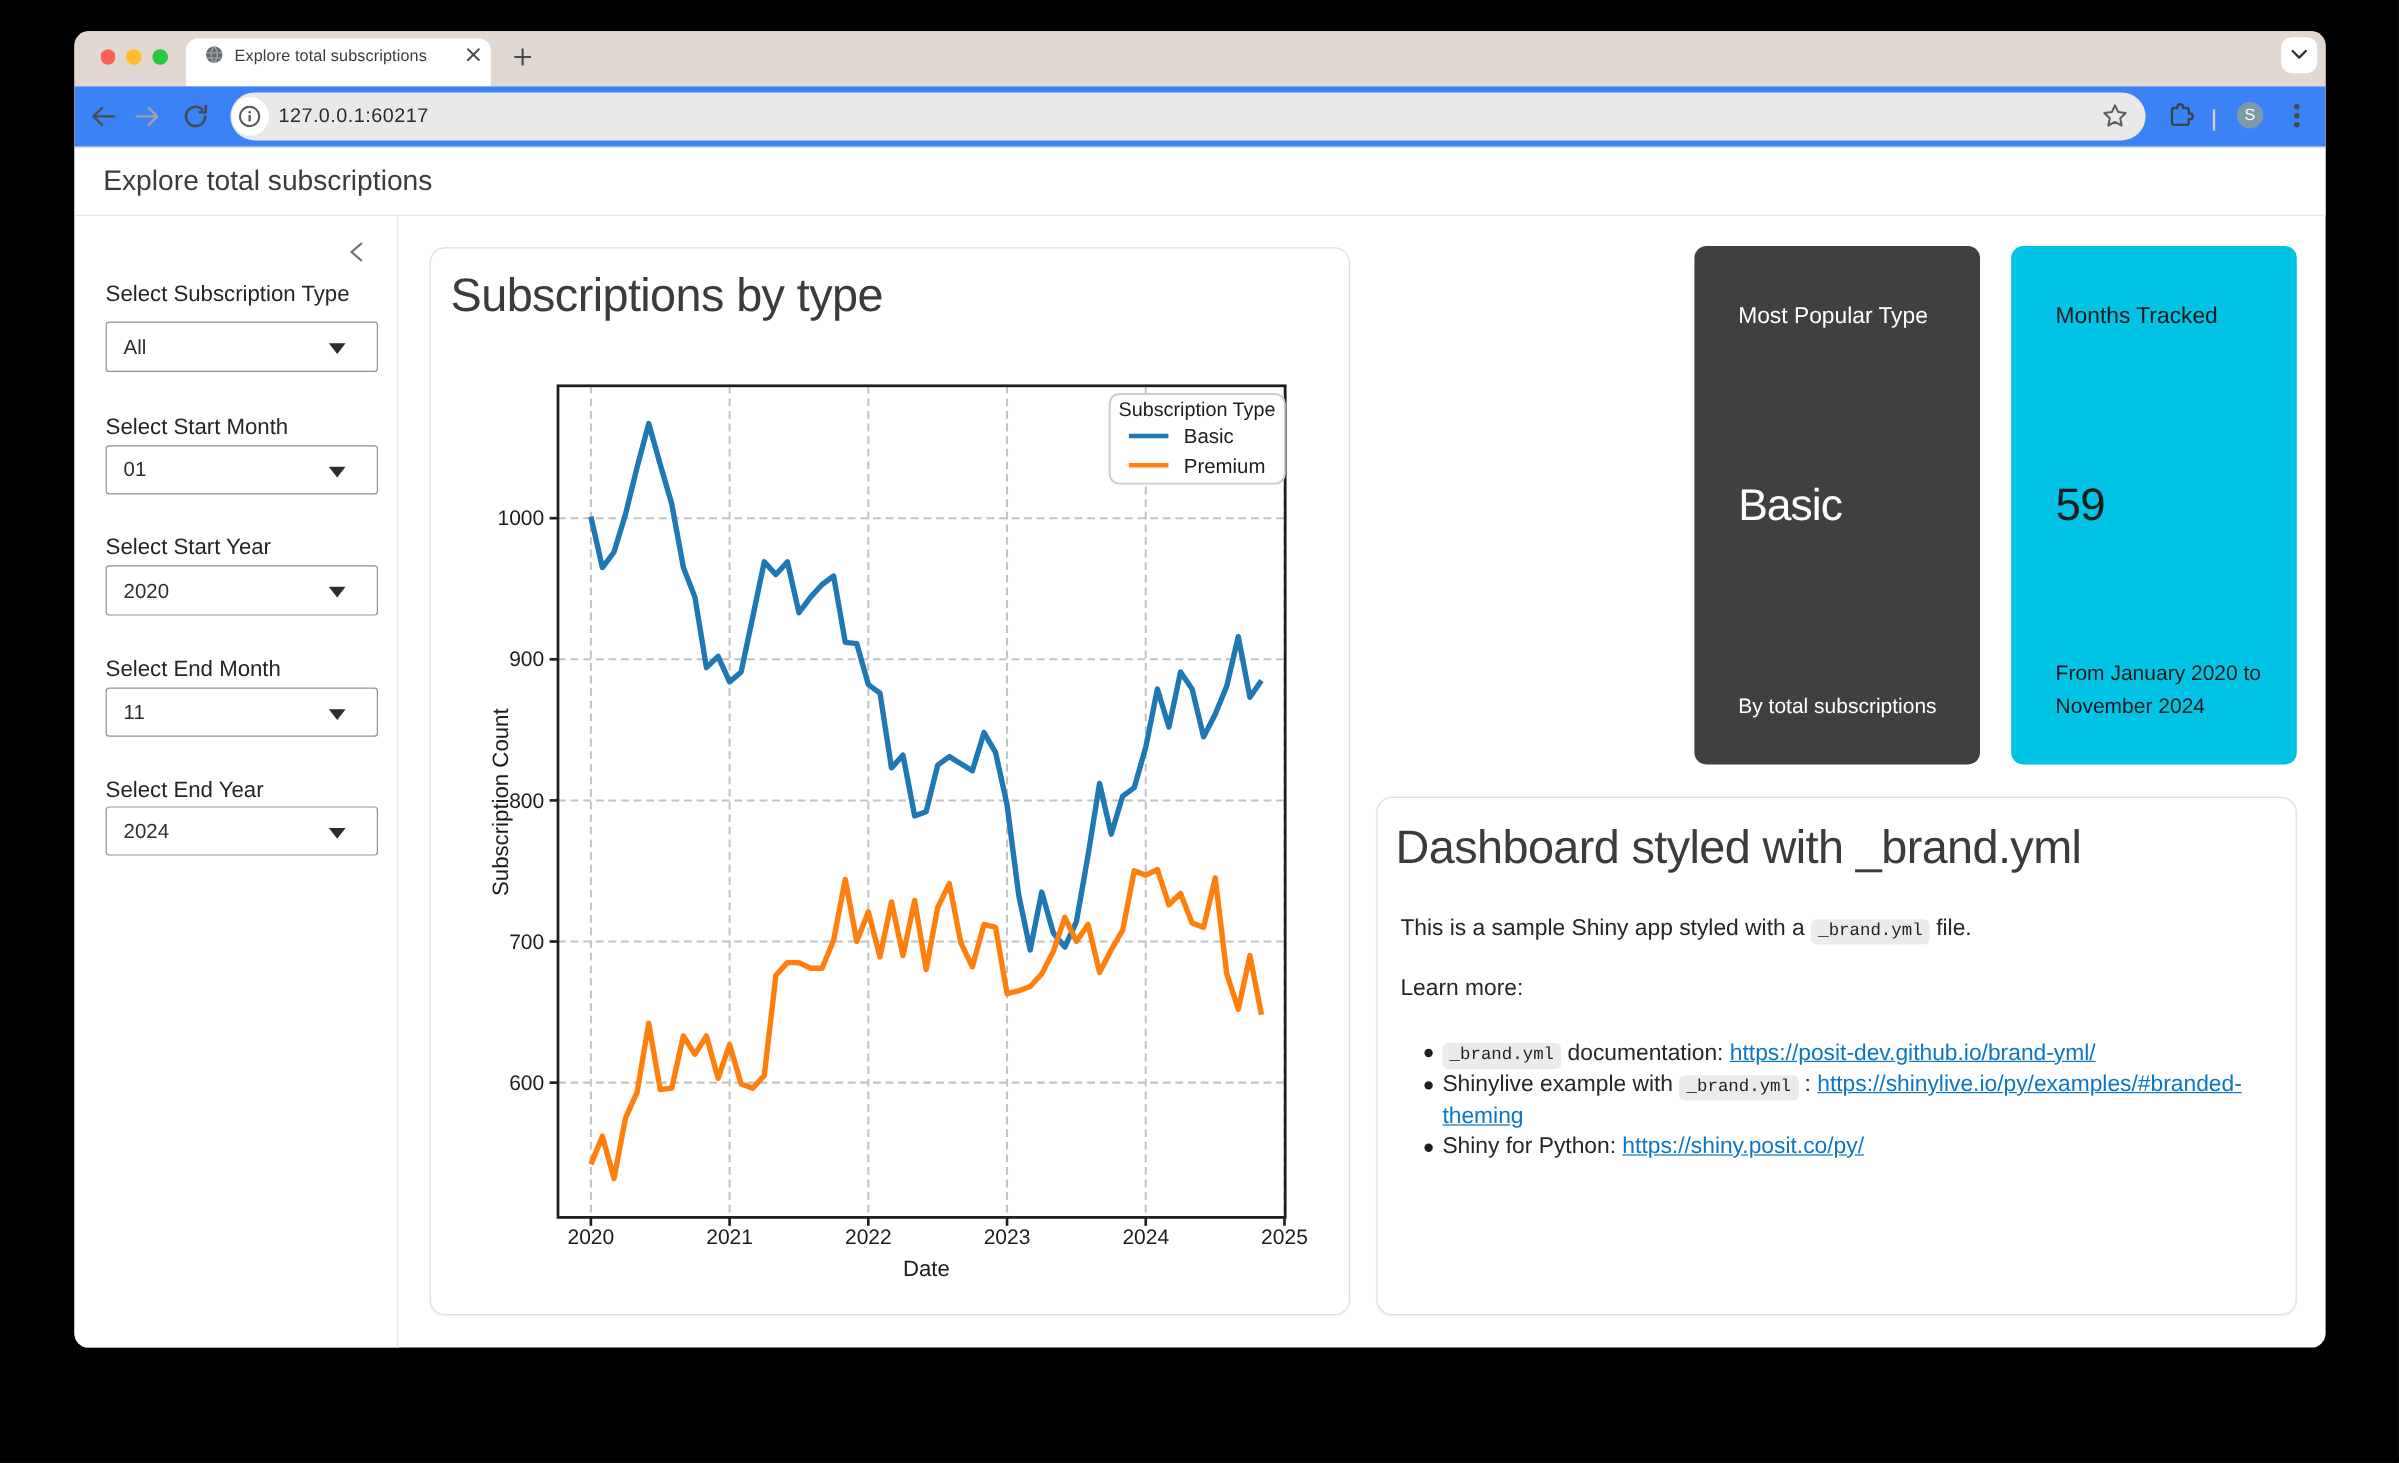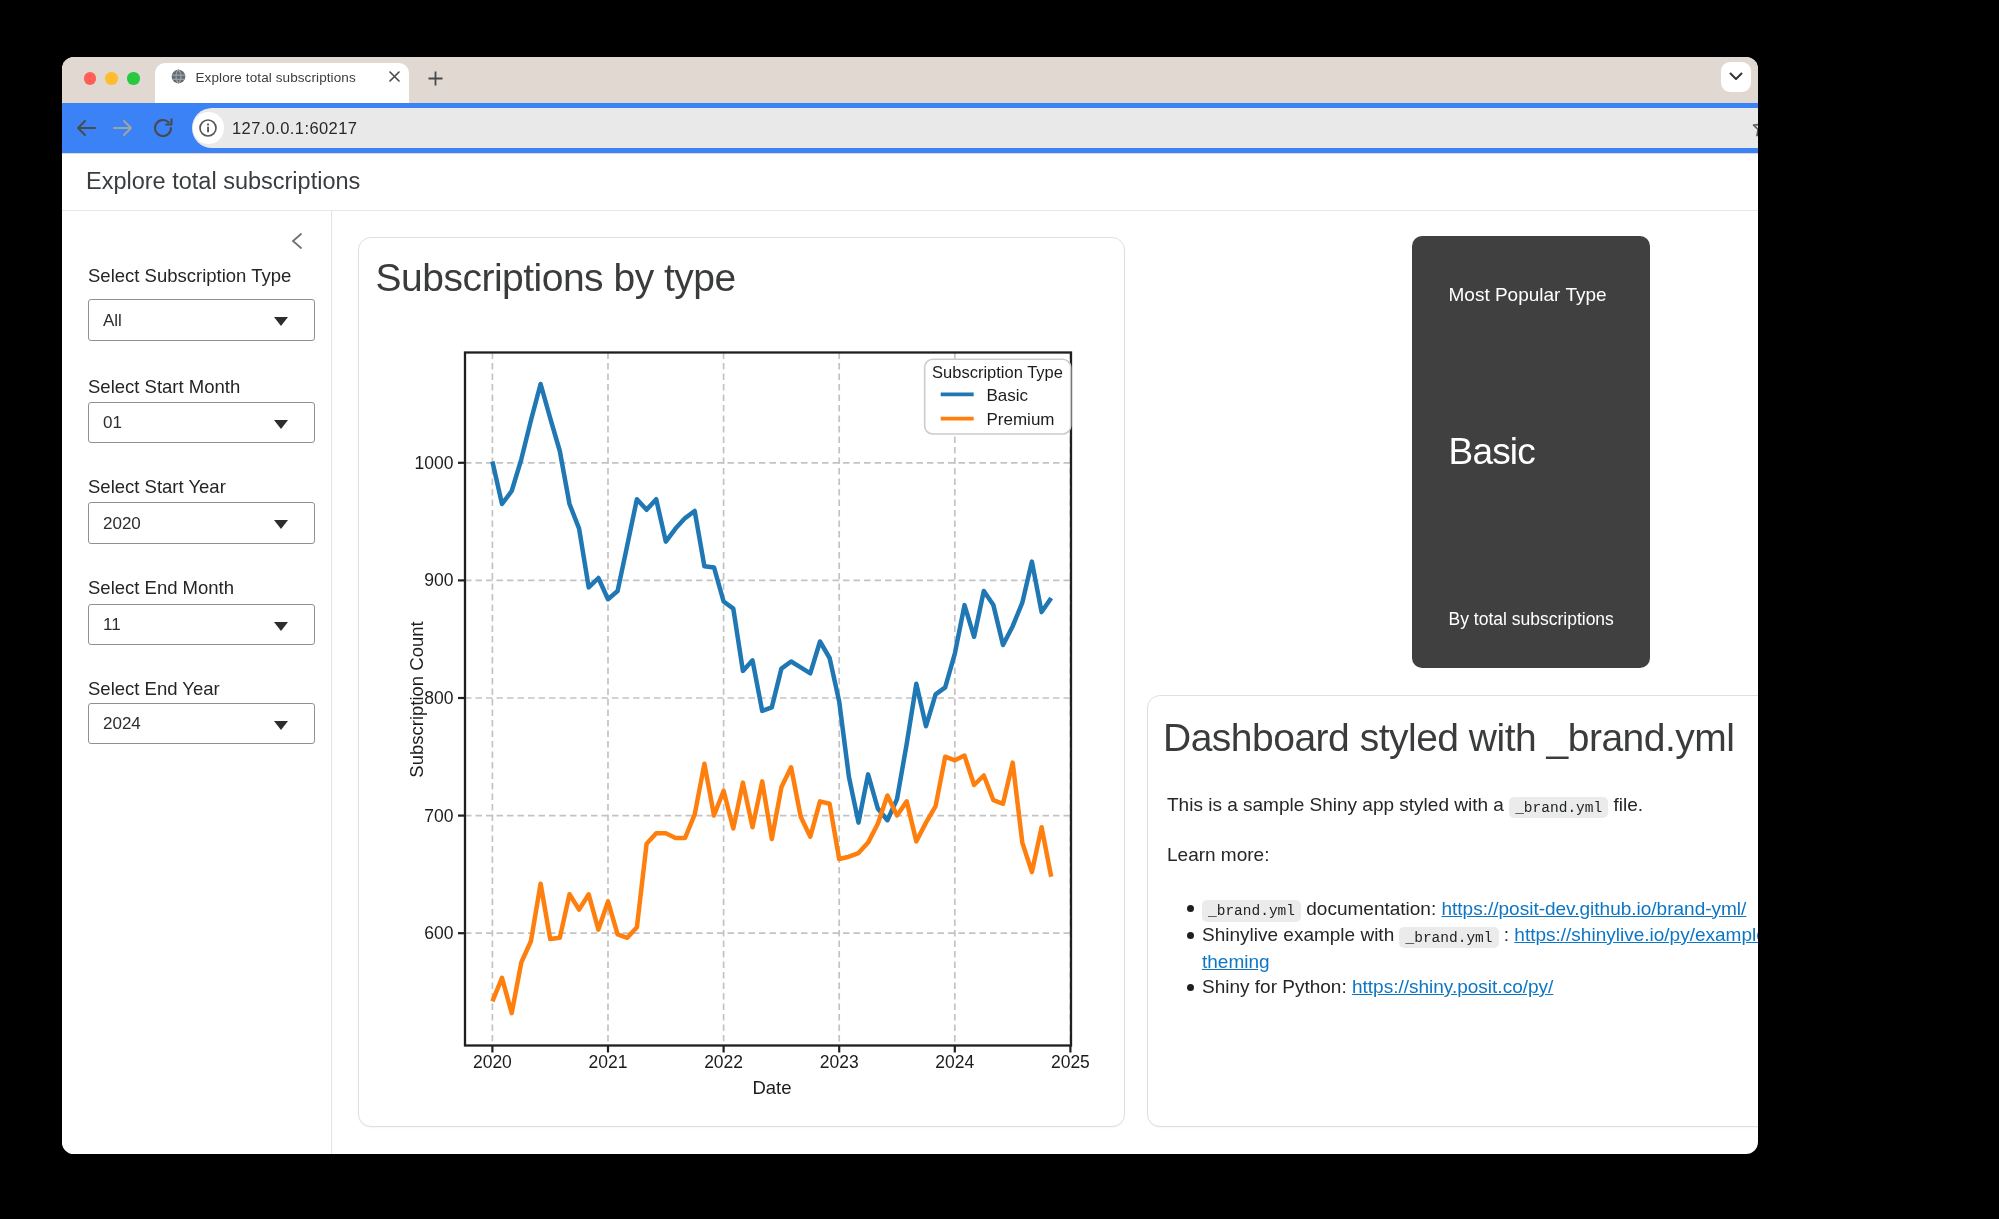--- a/index.html
+++ b/index.html
@@ -1,17 +1,17 @@
 <!DOCTYPE html>
 <html><head>
 <meta charset="utf-8">
 <style>
   * { margin:0; padding:0; box-sizing:border-box; }
   html,body { width:1999px; height:1219px; background:#000; font-family:"Liberation Sans", sans-serif; }
-  .window { position:absolute; left:62px; top:57px; width:1696px; height:1097px; background:#fff; border-radius:12px; overflow:hidden; }
+  .window { position:absolute; left:62px; top:26px; width:1876px; height:1097px; background:#fff; border-radius:12px; overflow:hidden; }
   .abs { position:absolute; }
   
   .tabstrip { position:absolute; left:0; top:0; width:100%; height:46px; background:#e2d8d2; }
   .dot { position:absolute; top:15px; width:12.5px; height:12.5px; border-radius:50%; }
   .tab { position:absolute; left:92.5px; top:6px; width:254px; height:40px; background:#fff; border-radius:10px 10px 0 0; }
   .tabtitle { position:absolute; left:41px; top:6.5px; font-size:13.5px; color:#3a3d3f; letter-spacing:0.1px; white-space:nowrap; }
   .newtabchev { position:absolute; right:7px; top:5px; width:30px; height:30px; background:#fff; border-radius:9px; }
   .toolbar { position:absolute; left:0; top:46px; width:100%; height:51px; background:#3b82f6; border-bottom:1.5px solid #dcdcdc; }
   .capsule { position:absolute; left:130px; top:5px; width:1596px; height:39.5px; background:#e9e9ea; border-radius:20px; }
   .infocircle { position:absolute; left:0.5px; top:4px; width:31.5px; height:31.5px; background:#fff; border-radius:50%; }
@@ -189,20 +189,25 @@
       <line x1="581.7" y1="180.7" x2="614.7" y2="180.7" stroke="#ff7f0e" stroke-width="3.8"></line>
       <text x="627.5" y="186.8" font-size="17px" fill="#1c1c1c">Premium</text>
     </svg>
   </div>
 
   <div class="vbox" style="left:1349.5px; background:#404041; color:#fff;">
     <div class="vb-title">Most Popular Type</div>
     <div class="vb-value" style="font-size:37px; letter-spacing:-0.8px;">Basic</div>
     <div class="vb-cap" style="top:370px;">By total subscriptions</div>
   </div>
+  <div class="vbox" style="left:1614px; background:#00c3e6; color:#1a1a1a;">
+    <div class="vb-title">Months Tracked</div>
+    <div class="vb-value">59</div>
+    <div class="vb-cap" style="width:185px;">From January 2020 to November 2024</div>
+  </div>
 
   <div class="card" style="left:1085px; top:638px; width:767px; height:432px;">
     <span class="cardtitle" style="top:20px; left:15px;">Dashboard styled with _brand.yml</span>
     <div class="abs" style="left:19px; top:98px; font-size:19px; color:#242628;">This is a sample Shiny app styled with a <span class="mono">_brand.yml</span> file.</div>
     <div class="abs" style="left:19px; top:147.5px; font-size:19px; color:#242628;">Learn more:</div>
     <div class="abs" style="left:54px; top:200.5px; width:680px; font-size:19px; color:#242628; line-height:24.5px;">
       <div class="li"><span class="bdot"></span><span class="mono">_brand.yml</span> documentation: <a href="#">https://posit-dev.github.io/brand-yml/</a></div>
       <div class="li"><span class="bdot"></span>Shinylive example with <span class="mono">_brand.yml</span> : <a href="#">https://shinylive.io/py/examples/#branded-<br>theming</a></div>
       <div class="li" style="margin-top:1px;"><span class="bdot"></span>Shiny for Python: <a href="#">https://shiny.posit.co/py/</a></div>
     </div>

